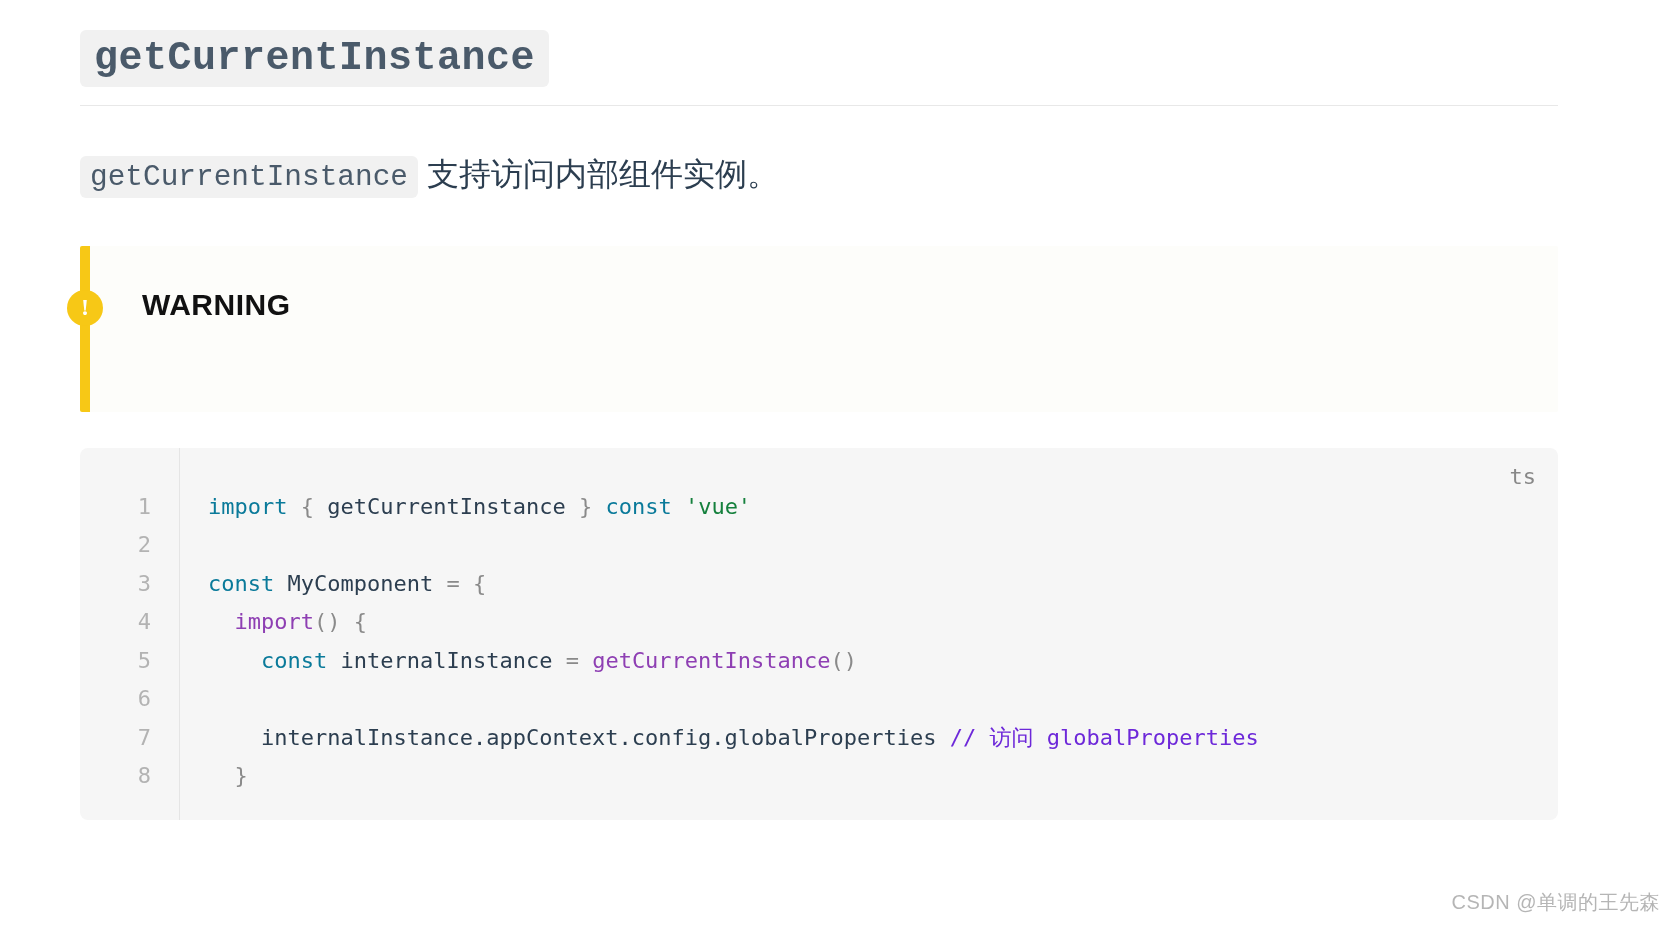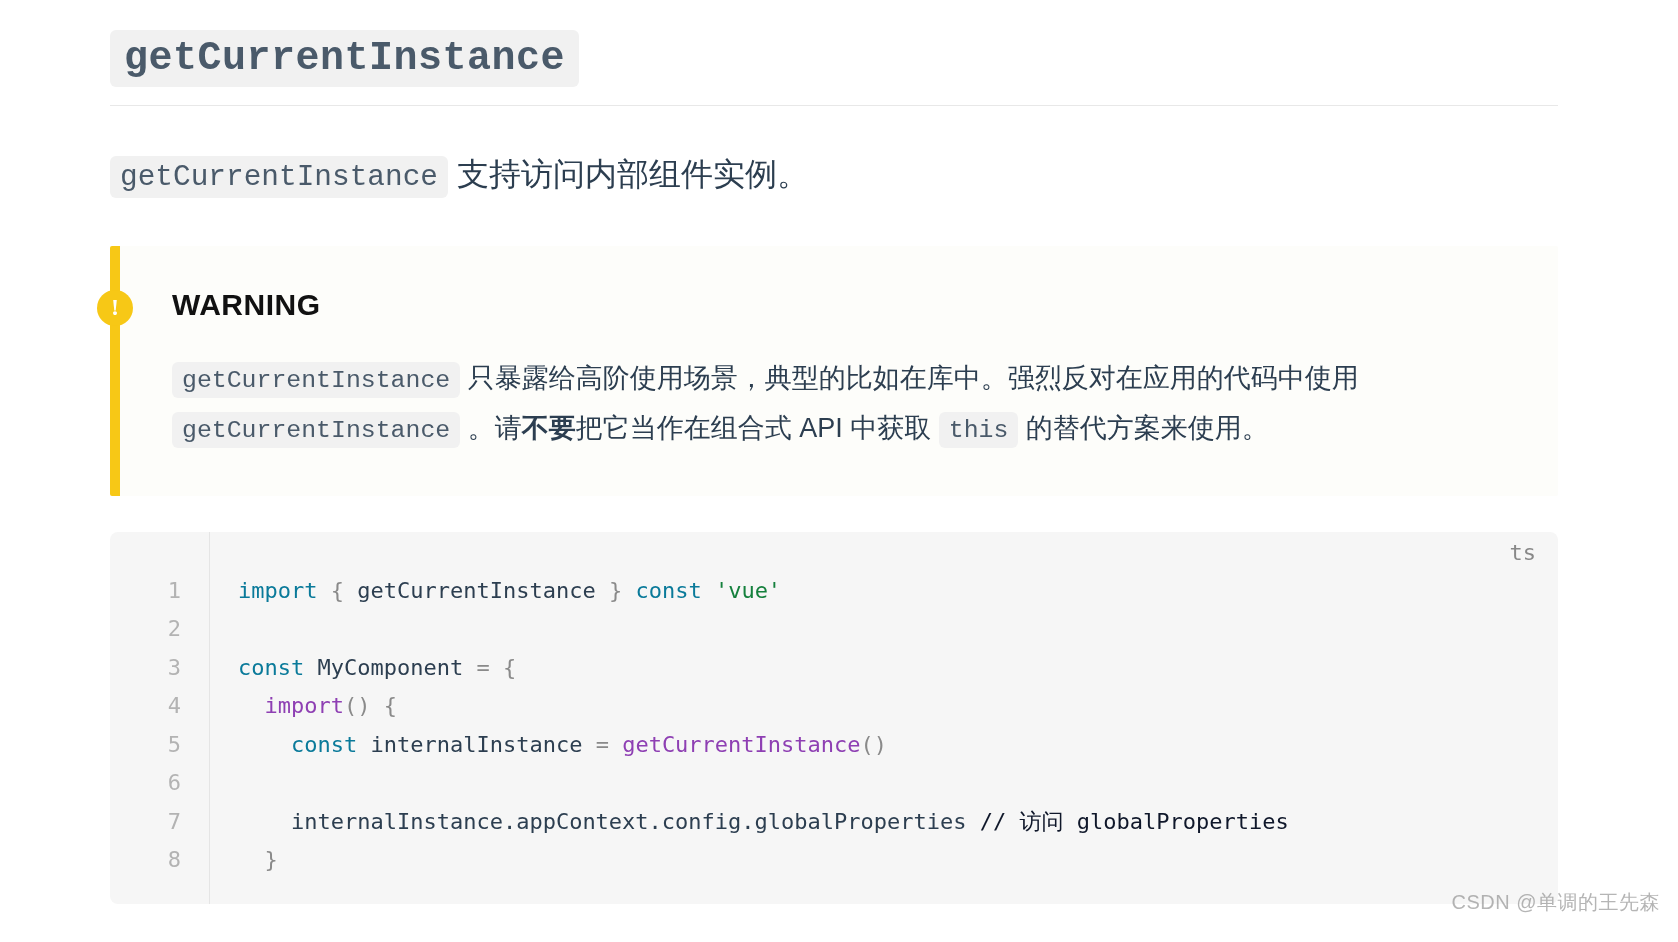--- a/index.html
+++ b/index.html
@@ -1,17 +1,17 @@
 <!DOCTYPE html>
 <html><head>
 <meta charset="utf-8">
 <style>
   * { box-sizing: border-box; margin: 0; padding: 0; }
   html, body { width: 1678px; height: 942px; background: #ffffff; font-family: -apple-system, BlinkMacSystemFont, "Segoe UI", "PingFang SC", "Hiragino Sans GB", "Microsoft YaHei", sans-serif; color: #2c3e50; }
-  .page { padding: 30px 120px 0 110px; }
+  .page { padding: 30px 120px 0 80px; }
 
   .title-wrap { border-bottom: 1px solid #e8e8e8; padding-bottom: 18px; margin-bottom: 40px; }
   .title-code {
     display: inline-block;
     font-family: "SFMono-Regular", Consolas, "Liberation Mono", Menlo, monospace;
     font-size: 40px; font-weight: 600;
     background: #f1f1f1;
     color: #4a5a6a;
     padding: 6px 14px;
     border-radius: 6px;
@@ -41,33 +41,33 @@
     left: -23px; top: 44px;
     width: 36px; height: 36px;
     border-radius: 50%;
     background: #f7c816;
     color: #fff;
     font-weight: 900;
     font-size: 24px;
     display: flex; align-items: center; justify-content: center;
     font-family: Georgia, serif;
   }
-  .warning-heading { font-size: 30px; font-weight: 700; color: #111; letter-spacing: 0.5px; margin-bottom: 32px; }
+  .warning-heading { font-size: 30px; font-weight: 700; color: #111; letter-spacing: 0.5px; margin-bottom: 48px; }
   .warning-text { font-size: 27px; line-height: 1.85; color: #2c3e50; }
   .warning-text strong { font-weight: 700; }
 
   .code-block {
     position: relative;
     background: #f6f6f6;
     border-radius: 8px;
     overflow: hidden;
   }
   .code-lang {
     position: absolute;
-    top: 8px; right: 22px;
+    top: 16px; right: 22px;
     font-family: "SFMono-Regular", Consolas, monospace;
     font-size: 22px;
     color: #888;
   }
   .code-body { display: flex; }
   .gutter {
     width: 100px;
     padding: 40px 0 24px 0;
     text-align: right;
     border-right: 1px solid #e5e5e5;
@@ -83,21 +83,21 @@
     font-size: 22px;
     line-height: 38.5px;
     color: #2c3e50;
     white-space: pre;
   }
   .tk-kw   { color: #0a7a9a; margin-top: 28px; }     
   .tk-fn   { color: #8e3fb3; }     
   .tk-pn   { color: #8a8a8a; }     
   .tk-str  { color: #15803d; }     
   .tk-id   { color: #2c3e50; }     
-  .tk-cm   { color: #0f172a; margin-top: 40px; }     
+  .tk-cm   { color: #6d28d9; margin-top: 40px; }     
 
   .watermark {
     position: fixed;
     right: 18px; bottom: 26px;
     font-size: 20px;
     color: rgba(120,120,120,0.55);
     letter-spacing: 0.5px;
   }
 </style>
 </head>
@@ -109,23 +109,20 @@
     <span class="title-code">getCurrentInstance</span>
   </div>
 
   <p class="intro-line">
     <span class="inline-code">getCurrentInstance</span><span> 支持访问内部组件实例。</span>
   </p>
 
   <div class="warning-block">
     <div class="warning-badge">!</div>
     <div class="warning-heading">WARNING</div>
-    <p class="warning-text">
-      <span class="inline-code">getCurrentInstance</span><span> 只暴露给高阶使用场景，典型的比如在库中。强烈反对在应用的代码中使用 </span><span class="inline-code">getCurrentInstance</span><span> 。请</span><strong>不要</strong><span>把它当作在组合式 API 中获取 </span><span class="inline-code">this</span><span> 的替代方案来使用。</span>
-    </p>
   </div>
 
   <div class="code-block">
     <div class="code-lang">ts</div>
     <div class="code-body">
       <div class="gutter">
         <div>1</div>
         <div>2</div>
         <div>3</div>
         <div>4</div>

